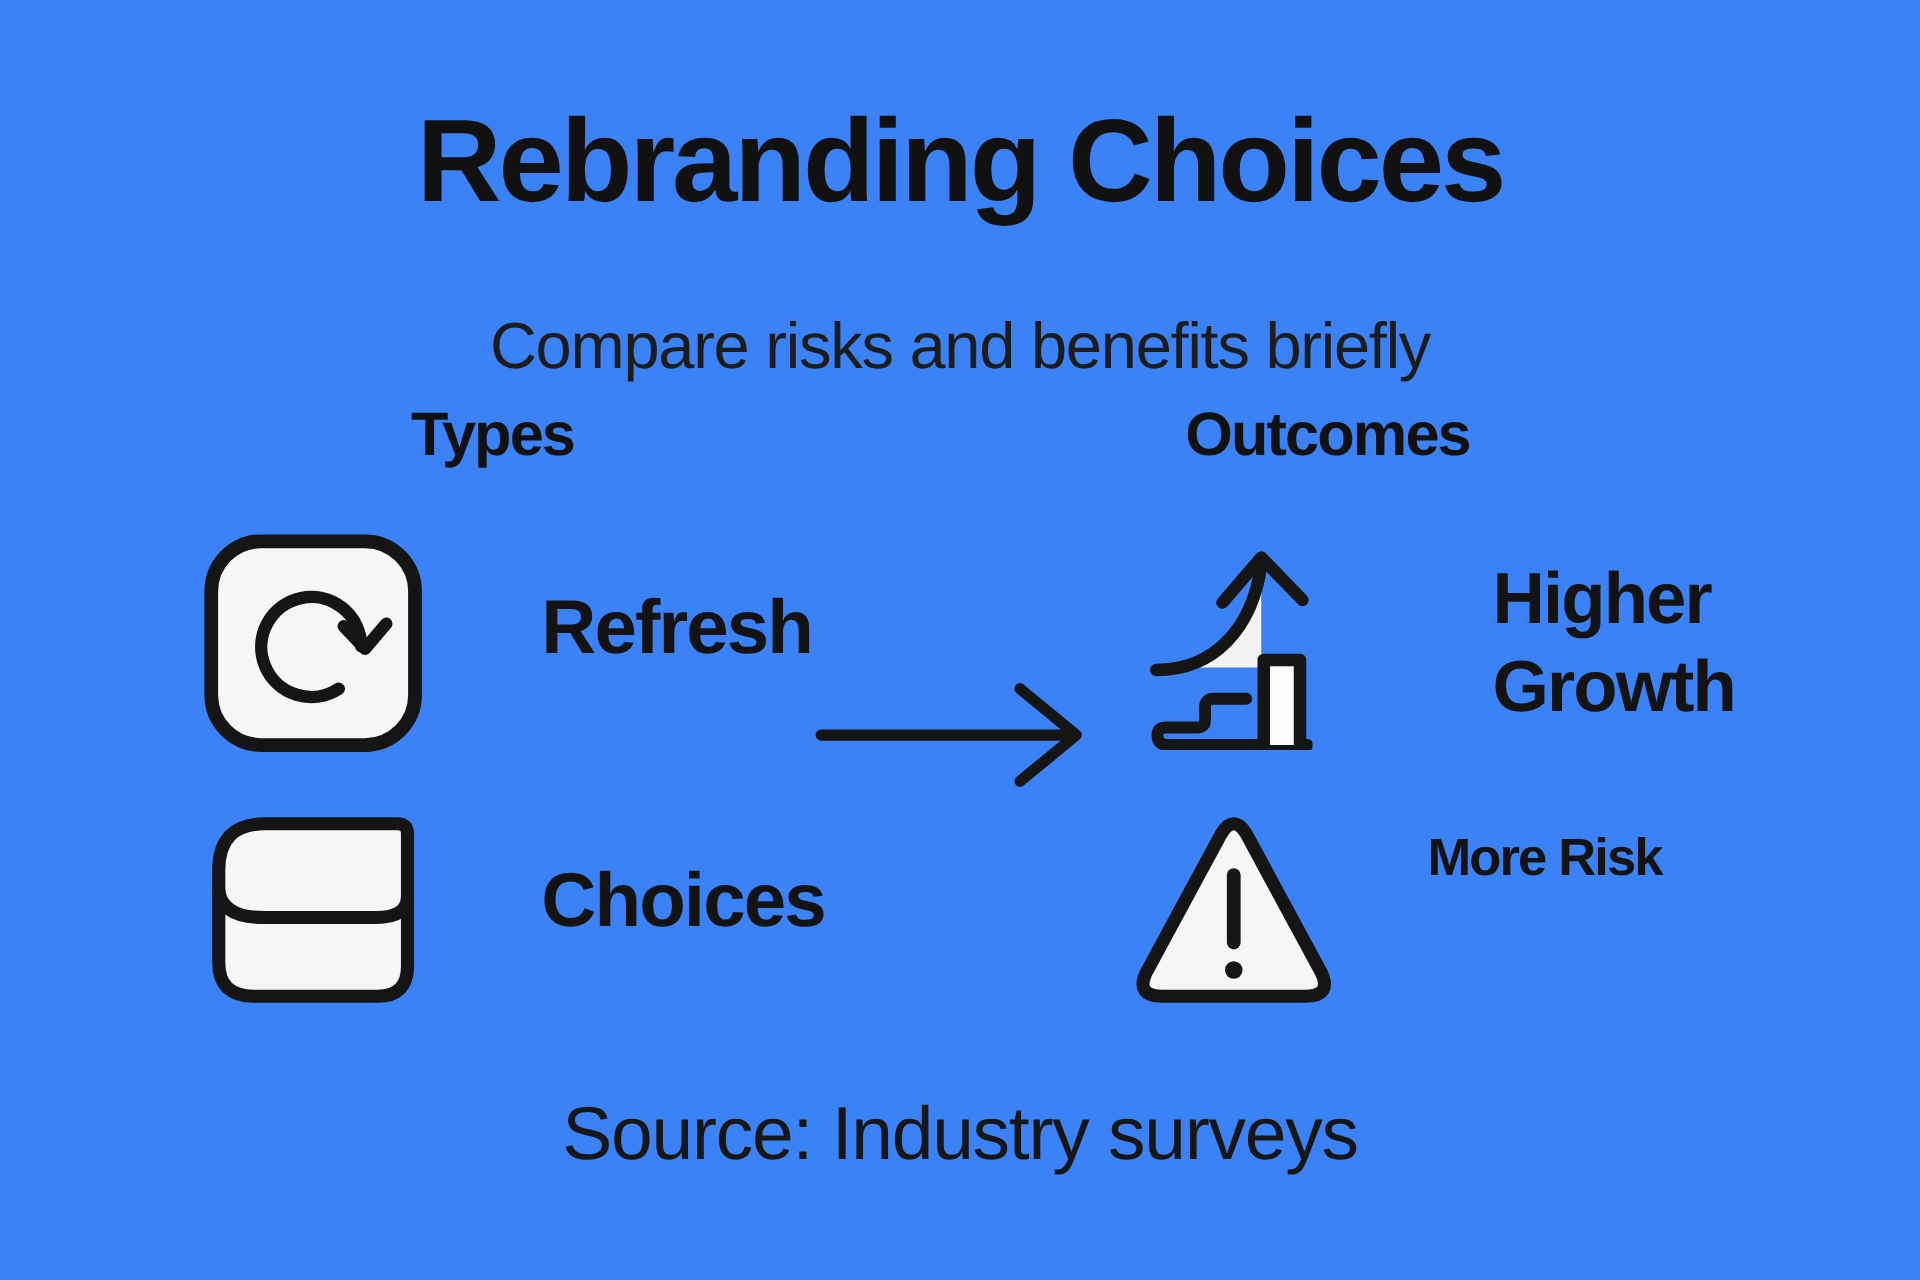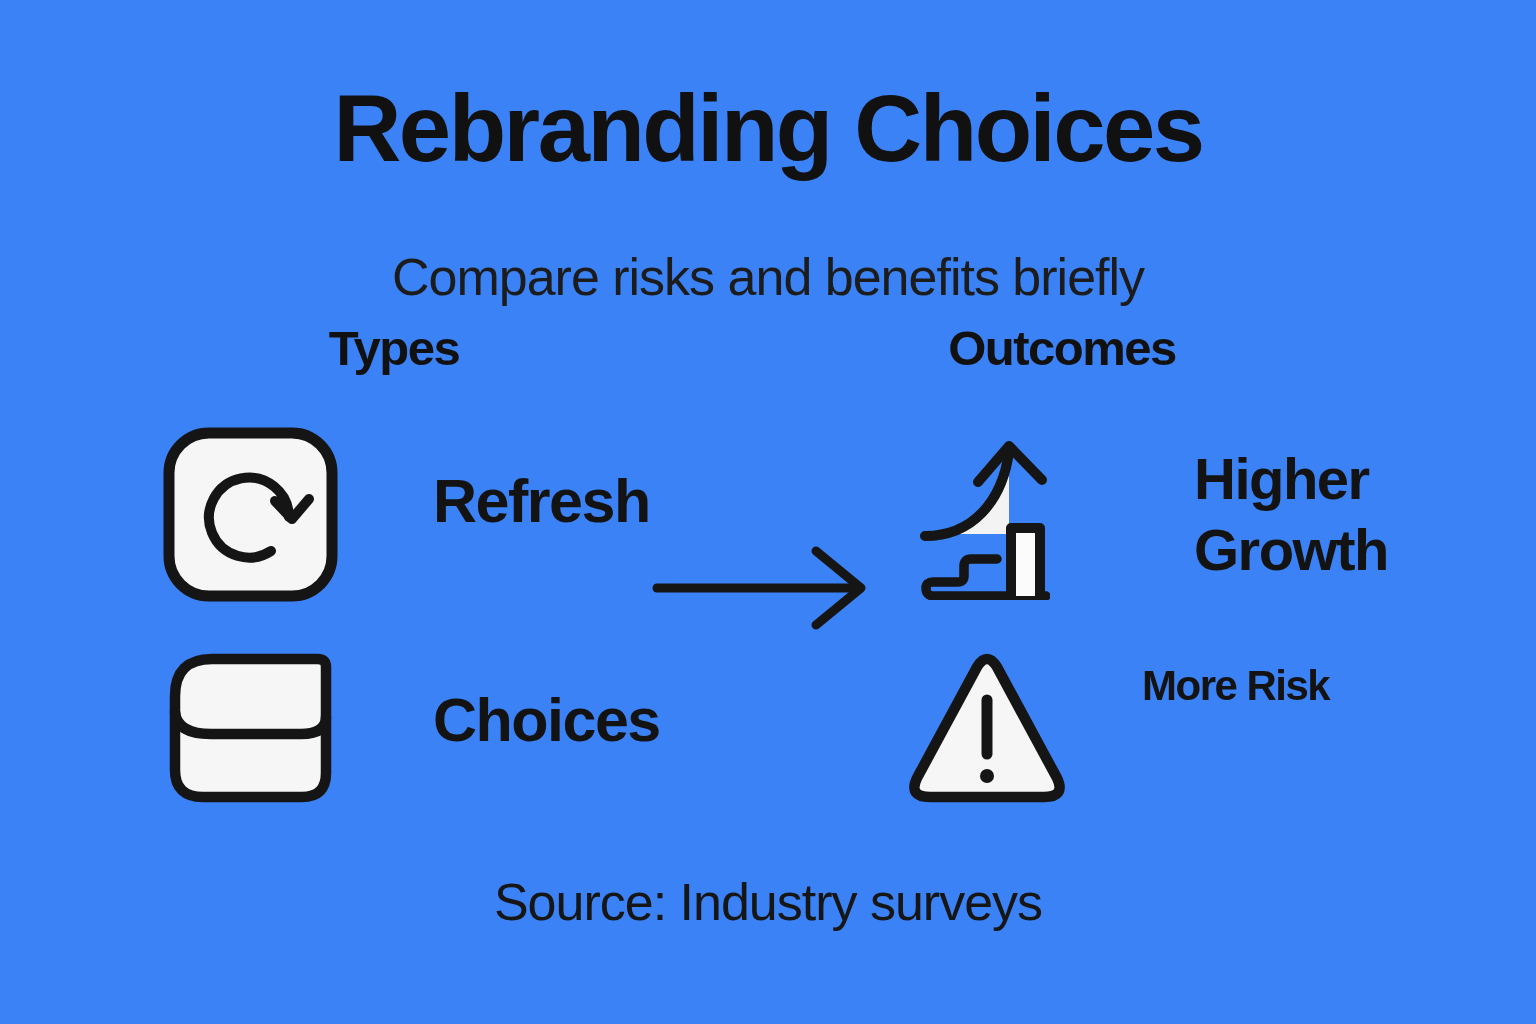--- a/index.html
+++ b/index.html
@@ -68,21 +68,21 @@
   }
   .label-refresh { left: 389px; top: 471px; font-size: 61px; }
   .label-partial { left: 389px; top: 690px; font-size: 61px; }
   .label-growth  { left: 1150px; top: 444px; font-size: 58px; width: 245px; line-height: 1.22; }
   .label-risk    { left: 1098px; top: 660px; font-size: 42px; width: 200px; line-height: 1.22; }
 
   .source {
     position: absolute;
     left: 0; right: 0; top: 874px;
     text-align: center;
-    font-size: 52px;
+    font-size: 60px;
     font-weight: 400;
     letter-spacing: -1px;
     color: #161616;
     line-height: 1.1;
   }
 </style>
 </head>
 <body>
 
 <div class="canvas">

